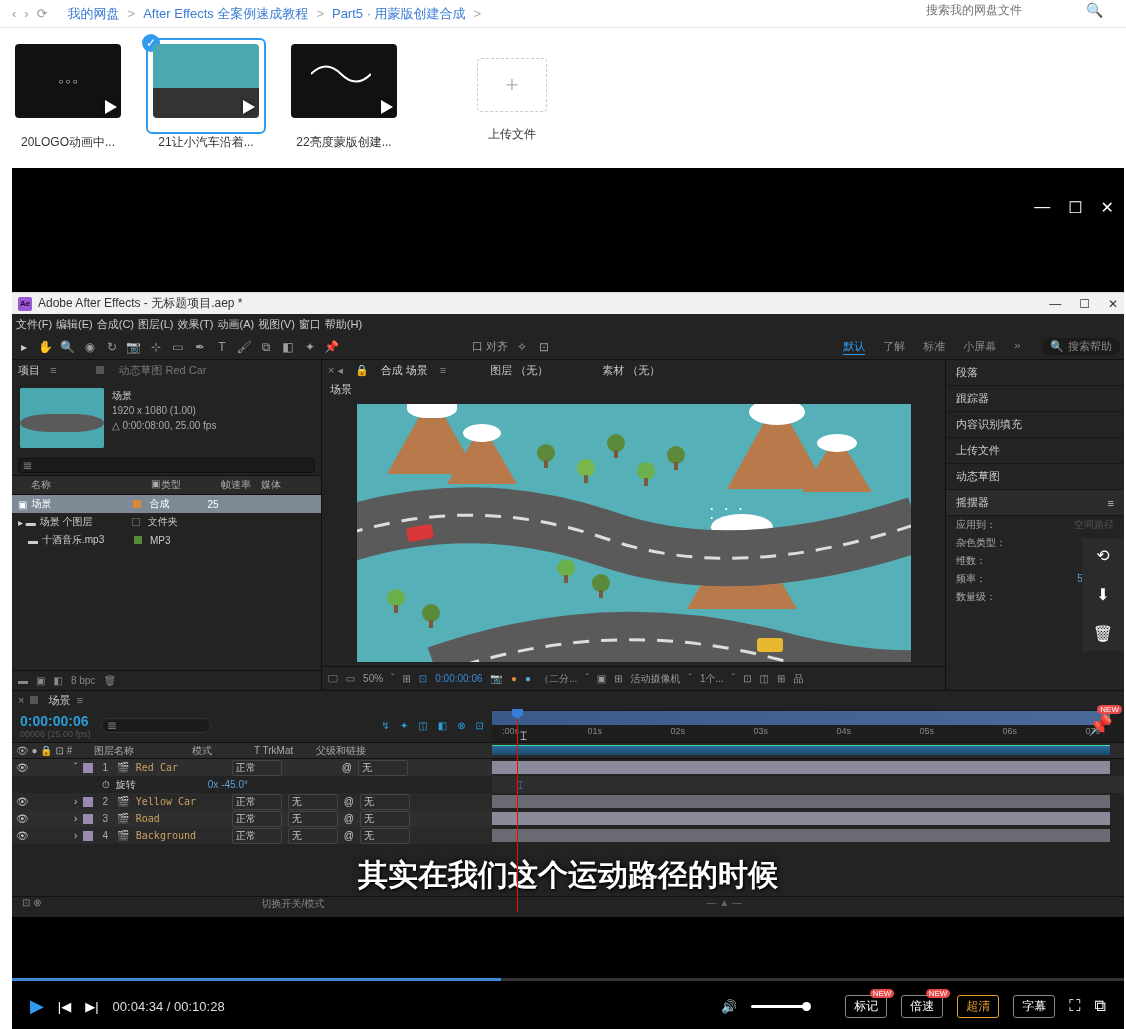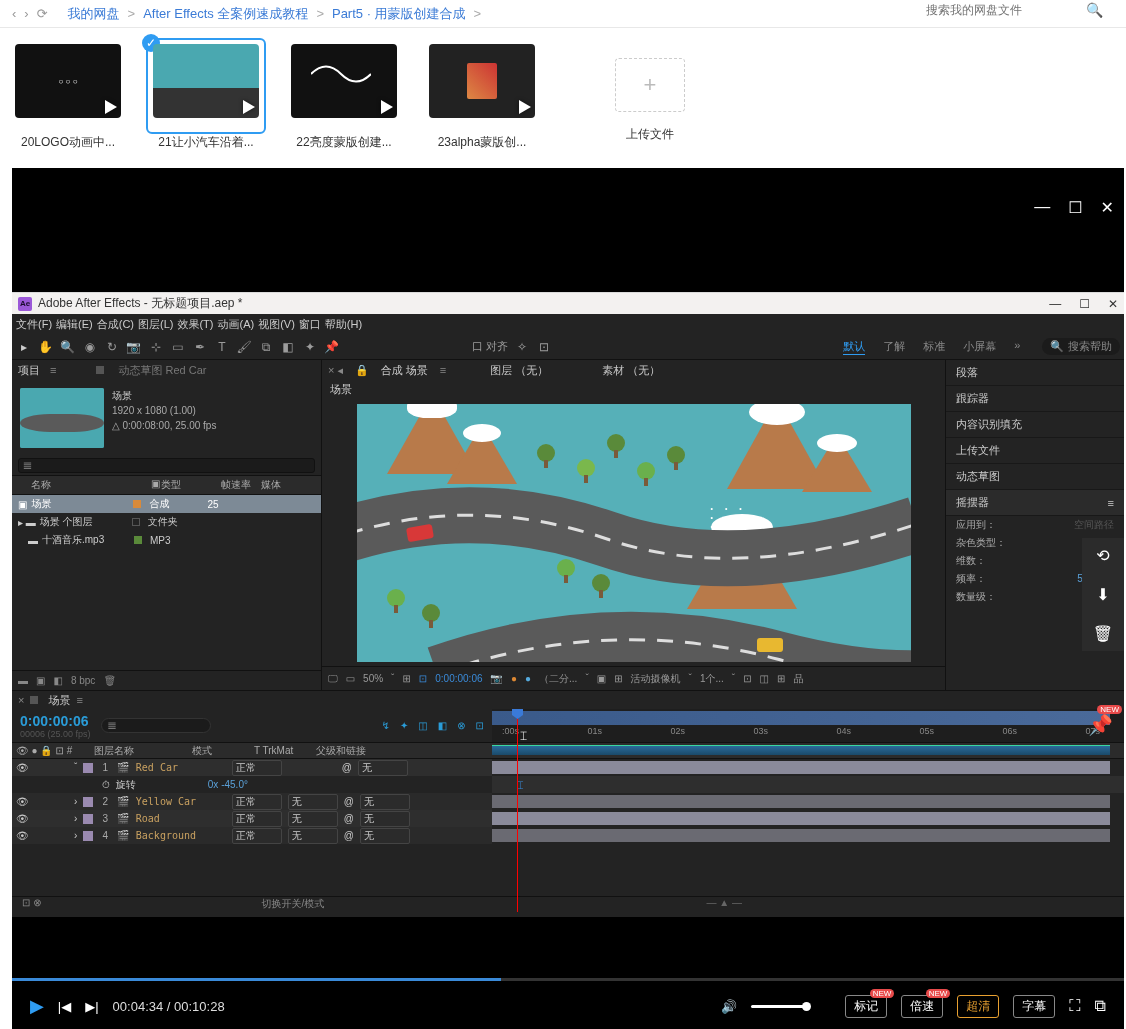--- a/index.html
+++ b/index.html
@@ -175,29 +175,20 @@
   <div class="file-item">
     <div class="thumb-wrap">
         <div class="thumb" style="background:#111">
           <svg width="60" height="20" style="position:absolute;top:20px;left:20px">
             <path d="M0,10 Q15,-5 30,10 T60,10" stroke="#fff" fill="none" stroke-width="2"></path>
           </svg>
           <div class="play"></div>
         </div>
       </div>
     <div class="file-name">22亮度蒙版创建...</div>
-  </div>
-  <div class="file-item">
-    <div class="thumb-wrap">
-        <div class="thumb" style="background:#222">
-          <div style="width:30px;height:36px;background:linear-gradient(45deg,#d84,#c33);border-radius:2px"></div>
-          <div class="play"></div>
-        </div>
-      </div>
-    <div class="file-name">23alpha蒙版创...</div>
   </div>
   <div class="file-item" style="margin-left:30px">
     <div class="upload-thumb">+</div>
     <div class="file-name">上传文件</div>
   </div>
 </div>
 
 <div class="player">
   <div class="video-title-bar">
     <div class="win-ctrl">
@@ -559,20 +550,21 @@
             <span class="mode-sel">正常</span>
             <span class="mode-sel">无</span>
             <span>@</span>
               <span class="mode-sel">无</span>
           </div>
           <div class="tl-row-right">
               <div class="layer-bar grey"></div>
             </div>
         </div>
       </div>
+      <div class="subtitle">其实在我们这个运动路径的时候</div>
       <div class="tl-footer">
         <span style="width:10px"></span>
         <span>⊡ ⊗</span>
         <span style="width:220px"></span>
         <span>切换开关/模式</span>
         <span style="flex:1;text-align:center;color:#666">— ▲ —</span>
       </div>
     </div>
   </div>
 

